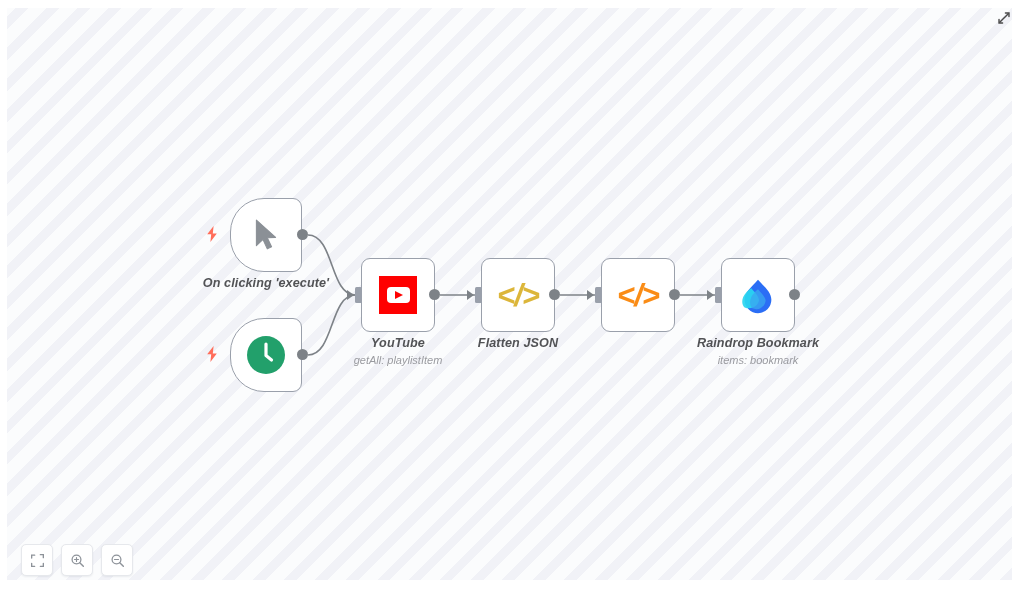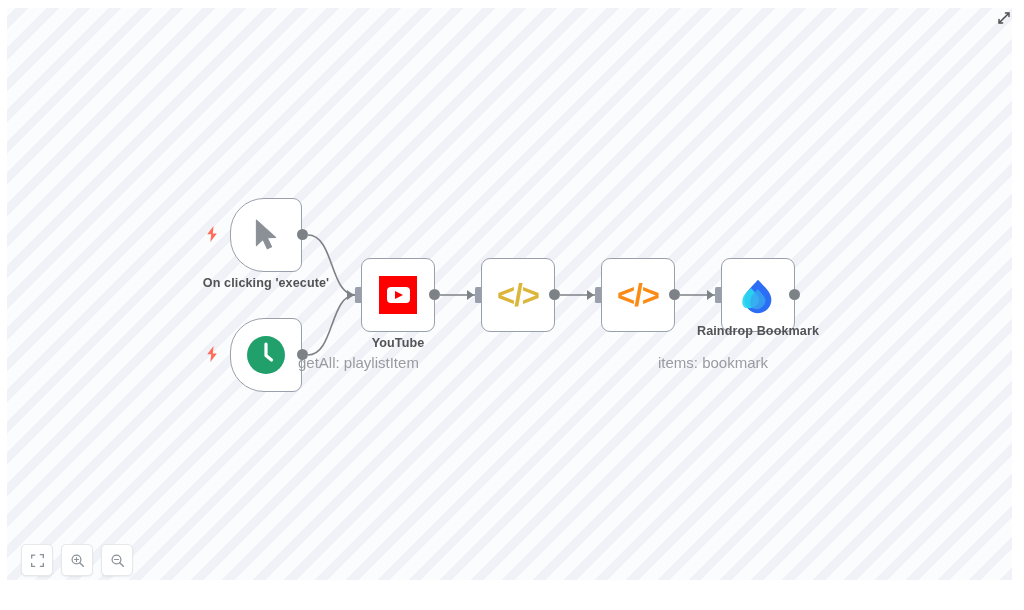--- a/index.html
+++ b/index.html
@@ -11,20 +11,21 @@
     overflow: hidden;
     background: #ffffff;
     font-family: "Liberation Sans", sans-serif;
   }
 
   #root {
     position: relative;
     width: 1024px;
     height: 610px;
     background: #ffffff;
+    font-style: italic;
   }
 
   
   #canvas {
     position: absolute;
     left: 7px;
     top: 8px;
     width: 1005px;
     height: 572px;
     background-color: #fbfcfd;
@@ -76,22 +77,22 @@
     text-align: center;
     font-size: 12.6px;
     font-weight: 700;
     color: #525356;
     white-space: nowrap;
     letter-spacing: 0.1px;
   }
 
   .node-sublabel {
     position: absolute;
-    text-align: left;
-    font-size: 15px;
+    text-align: center;
+    font-size: 11px;
     font-weight: 400;
     color: #9a9ba0;
     white-space: nowrap;
   }
 
   
   .bolt {
     position: absolute;
     width: 14px;
     height: 16px;
@@ -269,20 +270,21 @@
   <div class="node-sublabel" style="left:298px; top:354px; width:200px;">getAll: playlistItem</div>
 
   <div class="inport" style="left:475px; top:287px;"></div>
   <div class="arrowhead" style="left:467px; top:290px;"></div>
   <div class="node standard" style="left:481px; top:258px;">
     <div class="icon-wrap">
       <span class="codeglyph" style="color:#dcb63a;">&lt;/&gt;</span>
     </div>
   </div>
   <div class="dot" style="left:549px; top:289px;"></div>
+  <div class="node-label" style="left:418px; top:336px; width:200px;">Flatten JSON</div>
 
   <div class="inport" style="left:595px; top:287px;"></div>
   <div class="arrowhead" style="left:587px; top:290px;"></div>
   <div class="node standard" style="left:601px; top:258px;">
     <div class="icon-wrap">
       <span class="codeglyph" style="color:#fa8c16;">&lt;/&gt;</span>
     </div>
   </div>
   <div class="dot" style="left:669px; top:289px;"></div>
 
@@ -291,21 +293,21 @@
   <div class="node standard" style="left:721px; top:258px;">
     <div class="icon-wrap">
       <svg viewBox="0 0 44 40" width="44" height="40">
         <path d="M22 4 C29 12 36 17 36 25 A14 14 0 0 1 8 25 C8 17 15 12 22 4 Z" fill="#2b6ef5"></path>
         <path d="M15 13 C19 18 23 21 23 26 A11 11 0 0 1 8 33 C5 30 5 26 6.5 22 C8.5 18 12 15 15 13 Z" fill="#2ad6f0" opacity="0.92"></path>
         <path d="M22 14 C26 19 30 22 30 26 A10 10 0 0 1 16 34 C13 31 13 26 15.5 21 C17.5 18 20 15.5 22 14 Z" fill="#3aa7f0" opacity="0.78"></path>
       </svg>
     </div>
   </div>
   <div class="dot" style="left:789px; top:289px;"></div>
-  <div class="node-label" style="left:658px; top:324px; width:200px;">Raindrop Bookmark</div>
+  <div class="node-label" style="left:658px; top:336px; width:200px;">Raindrop Bookmark</div>
   <div class="node-sublabel" style="left:658px; top:354px; width:200px;">items: bookmark</div>
 
   <div class="ctrl-bar">
     <button class="ctrl-btn" title="Zoom to fit">
       <svg viewBox="0 0 18 18" width="15" height="15">
         <g fill="none" stroke="#8d9299" stroke-width="1.6" stroke-linecap="round">
           <path d="M2 6 V2.6 H5.6"></path>
           <path d="M12.4 2 H16 V5.6"></path>
           <path d="M16 12.4 V16 H12.4"></path>
           <path d="M5.6 16 H2 V12.4"></path>

